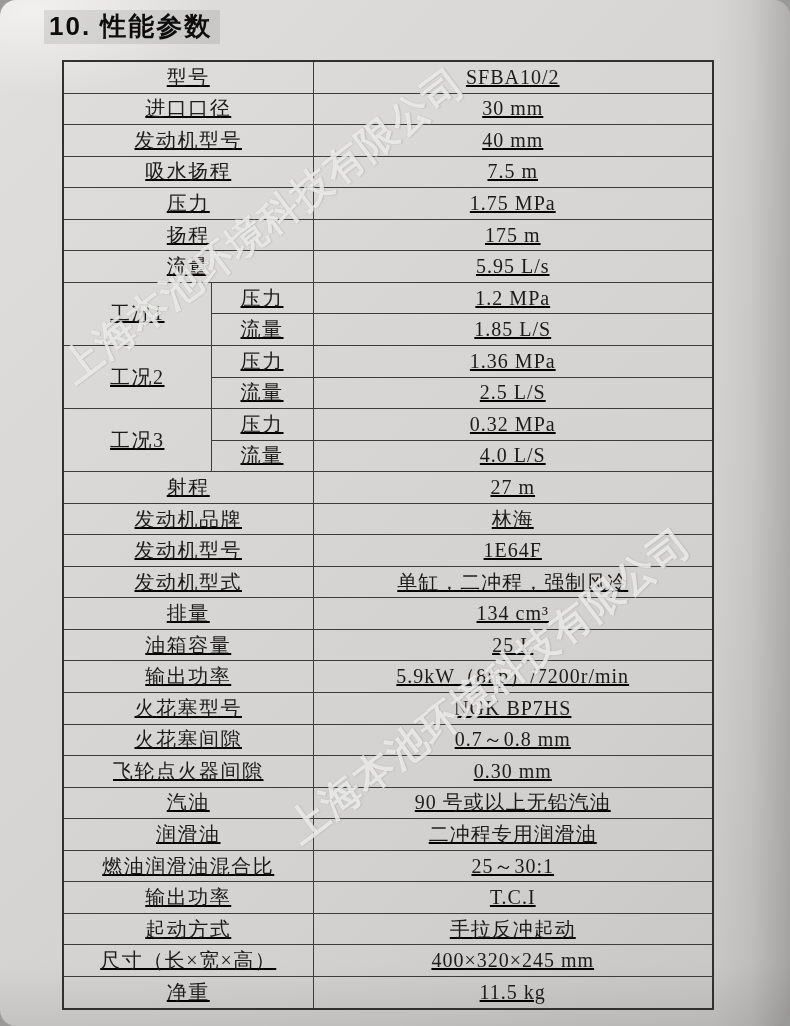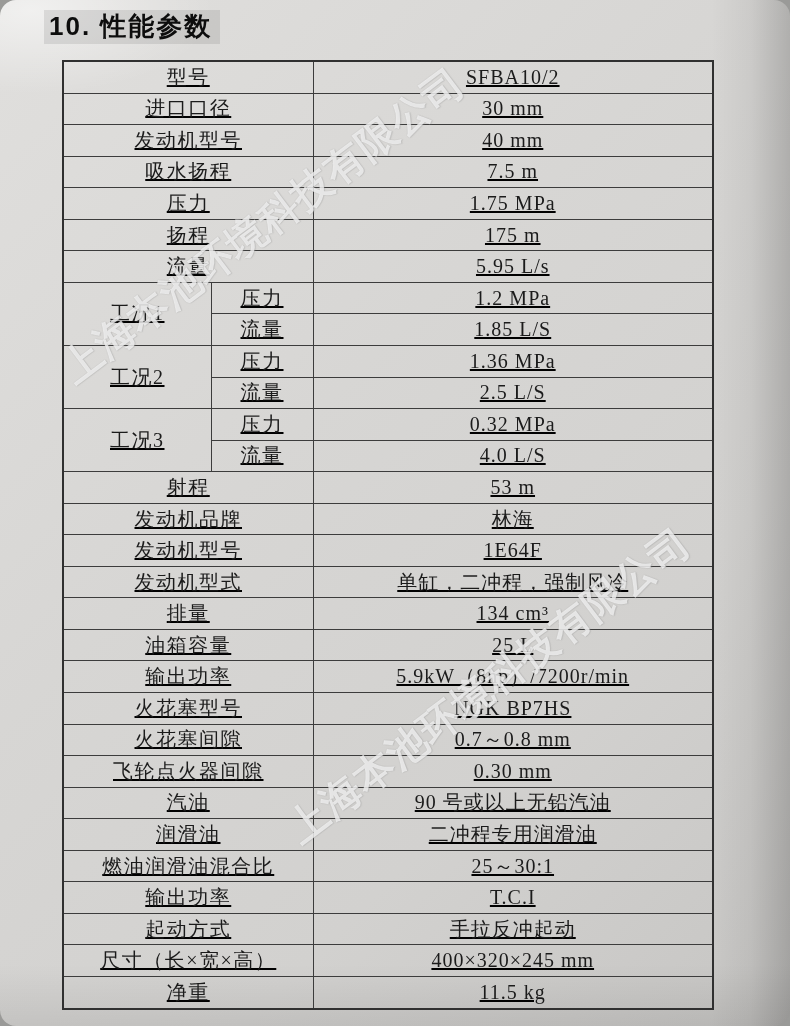--- a/index.html
+++ b/index.html
@@ -119,21 +119,21 @@
           <td rowspan="2" class="cell group">工况3</td>
           <td class="cell sublabel">压力</td>
           <td class="cell value">0.32 MPa</td>
         </tr>
         <tr>
           <td class="cell sublabel">流量</td>
           <td class="cell value">4.0 L/S</td>
         </tr>
         <tr>
           <td colspan="2" class="cell label">射程</td>
-          <td class="cell value">53 m</td>
+          <td class="cell value">27 m</td>
         </tr>
         <tr>
           <td colspan="2" class="cell label">发动机品牌</td>
           <td class="cell value">林海</td>
         </tr>
         <tr>
           <td colspan="2" class="cell label">发动机型号</td>
           <td class="cell value">1E64F</td>
         </tr>
         <tr>

